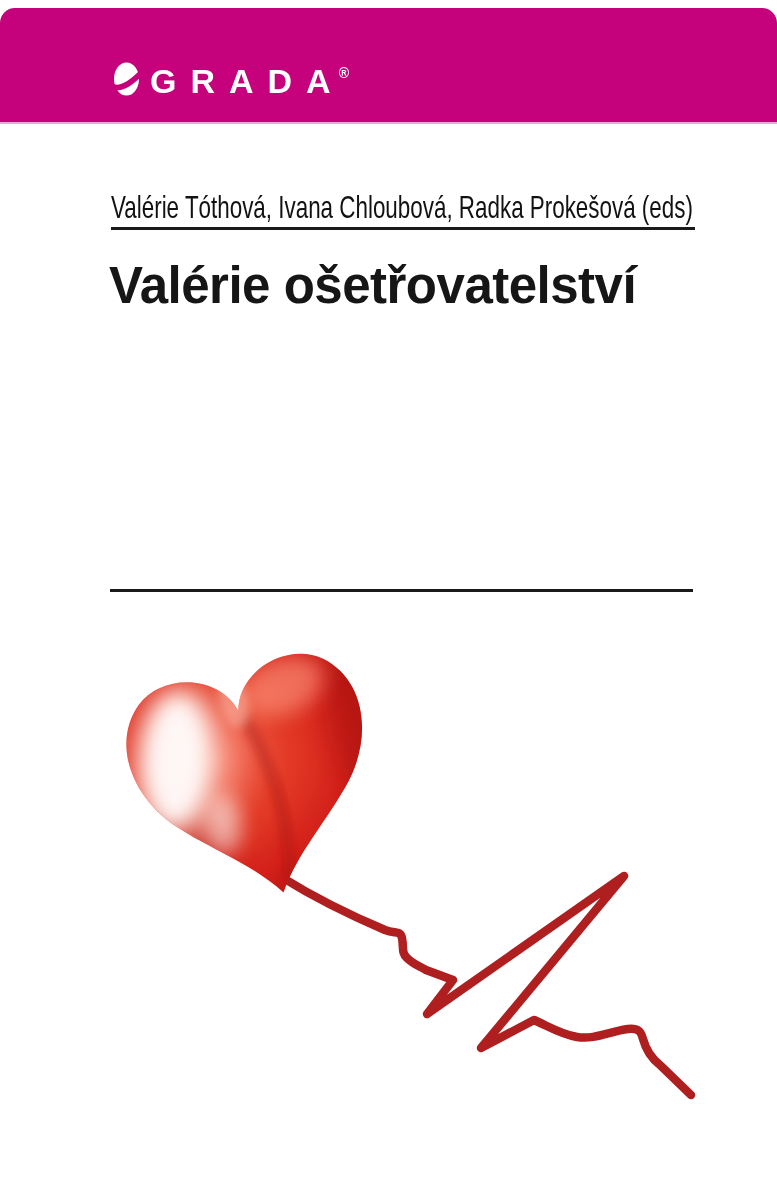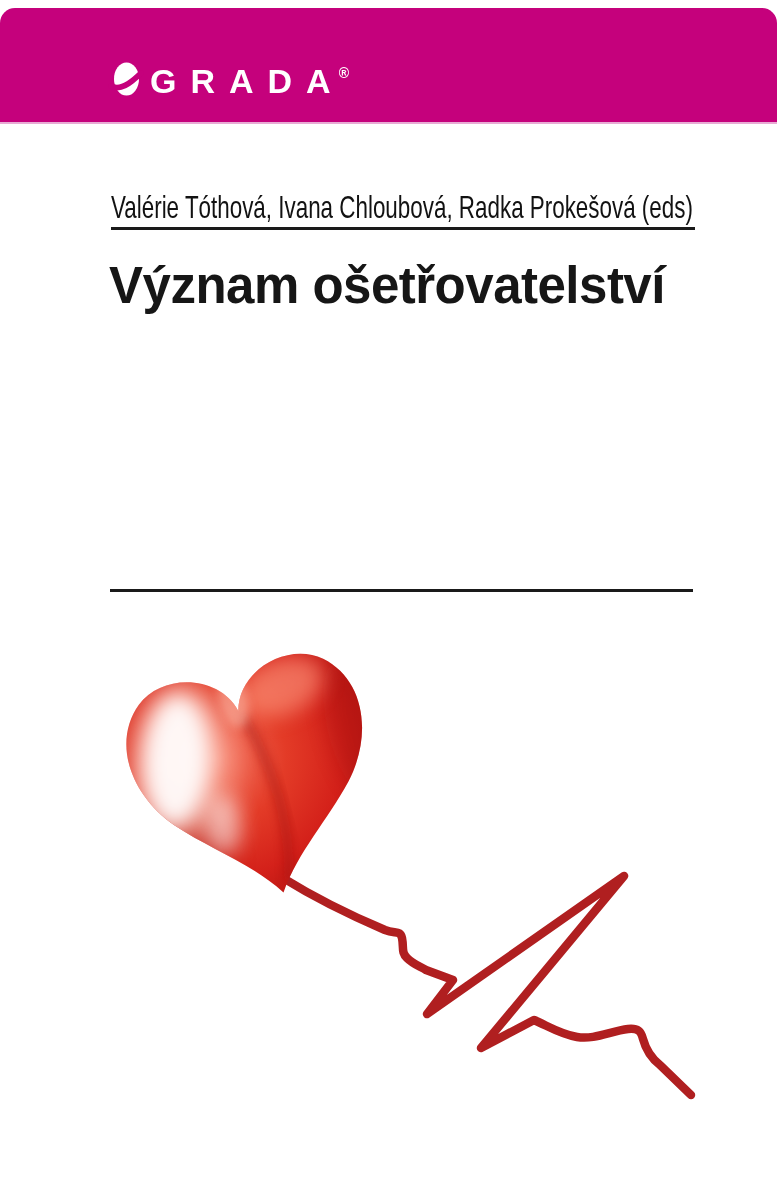--- a/index.html
+++ b/index.html
@@ -47,21 +47,21 @@
       </text>
     </svg>
   </div>
 
   <div class="authors">
     <span class="scx">Valérie Tóthová, Ivana Chloubová, Radka Prokešová (eds)</span>
   </div>
   <div class="rule-top"></div>
 
   <div class="title">
-    <div>Význam ošetřovatelství</div>
+    <div>Valérie ošetřovatelství</div>
   </div>
 
   <div class="rule-mid"></div>
 
   <svg class="illustration" width="620" height="490" viewBox="0 0 620 490">
     <defs>
       <radialGradient id="heartBase" cx="36%" cy="36%" r="78%">
         <stop offset="0%" stop-color="#f4705a"></stop>
         <stop offset="38%" stop-color="#e33b27"></stop>
         <stop offset="68%" stop-color="#d4211a"></stop>

